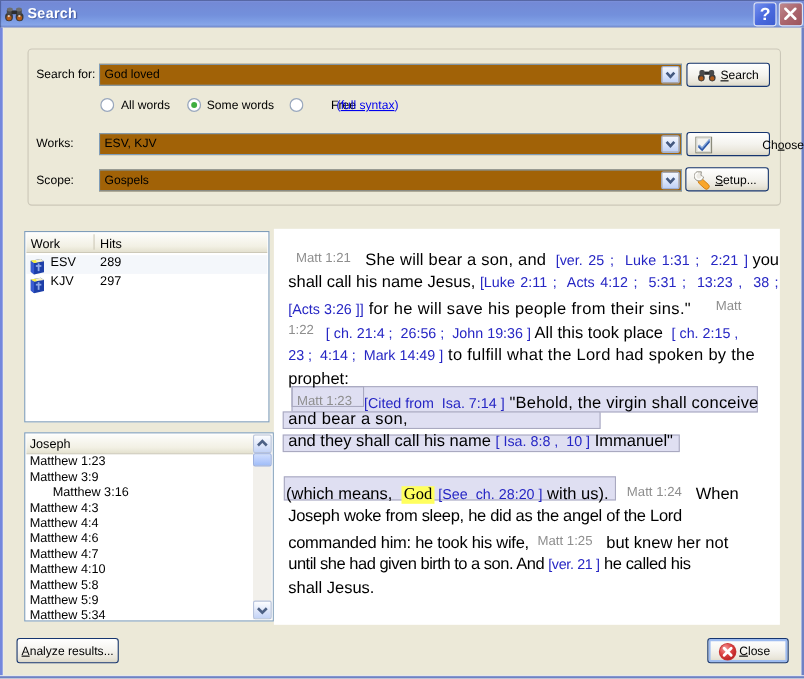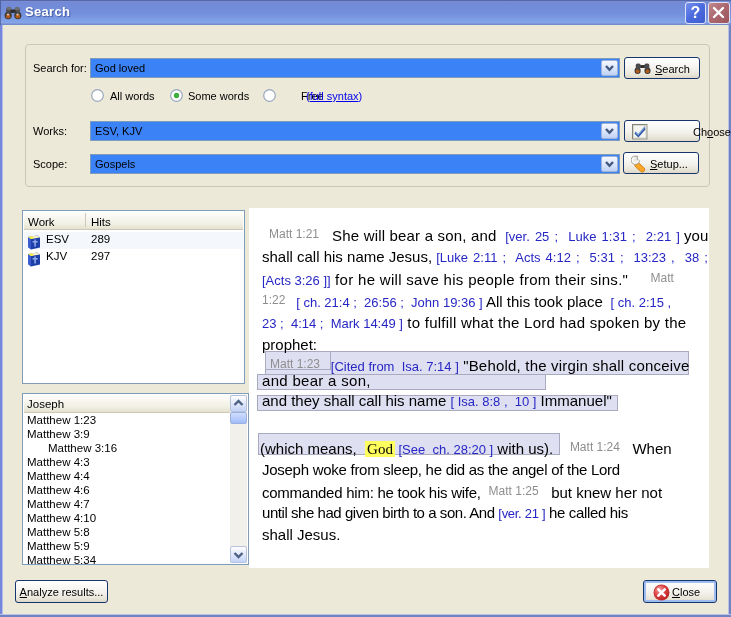--- a/index.html
+++ b/index.html
@@ -15,21 +15,21 @@
 #rightborder{background:linear-gradient(90deg,#eef1fa 0%,#6f82c4 40%,#6f82c4 100%);}
 #bottomborder{left:0;top:614px;width:731px;height:3px;background:linear-gradient(180deg,#eef1fa 0%,#6f82c4 40%,#6f82c4 100%);}
 .tbtn{top:2px;width:19px;height:20px;border:1px solid #dfe4f5;border-radius:3px;}
 #helpbtn{left:685px;background:linear-gradient(135deg,#7590ee 0%,#4a6ade 50%,#3c5cd0 100%);}
 #closebtn{left:708px;width:20px;background:linear-gradient(135deg,#c08a8e 0%,#ab666e 50%,#9c545c 100%);}
 .tbtn svg{position:absolute;left:0;top:0;}
 
 #gb{left:25px;top:44px;width:683px;height:141px;border:1px solid #cbc7b8;border-radius:4px;}
 .lbl{font-size:11px;color:#000;white-space:nowrap;}
 
-.combo{background:#3b82f6;border:1px solid #7f9db9;height:18px;}
+.combo{background:#a16207;border:1px solid #7f9db9;height:18px;}
 .combo .ctext{position:absolute;left:4px;top:3px;font-size:11px;color:#000;white-space:pre;}
 .cbtn{position:absolute;right:1px;top:1px;width:17px;height:16px;border-radius:2px;
  background:linear-gradient(180deg,#f4f7fe 0%,#dde7fb 50%,#c0d1f5 100%);
  border:1px solid #9fb3d8;box-sizing:border-box;}
 .cbtn svg{position:absolute;left:0;top:0;}
 
 .btn{border:1px solid #16356f;border-radius:3px;background:linear-gradient(180deg,#ffffff 0%,#f4f3ee 50%,#eae7dc 80%,#dcd8c8 100%);
  font-size:11px;color:#000;text-align:center;box-sizing:border-box;}
 .btn .bt{position:absolute;left:0;width:100%;text-align:center;white-space:nowrap;}
 

